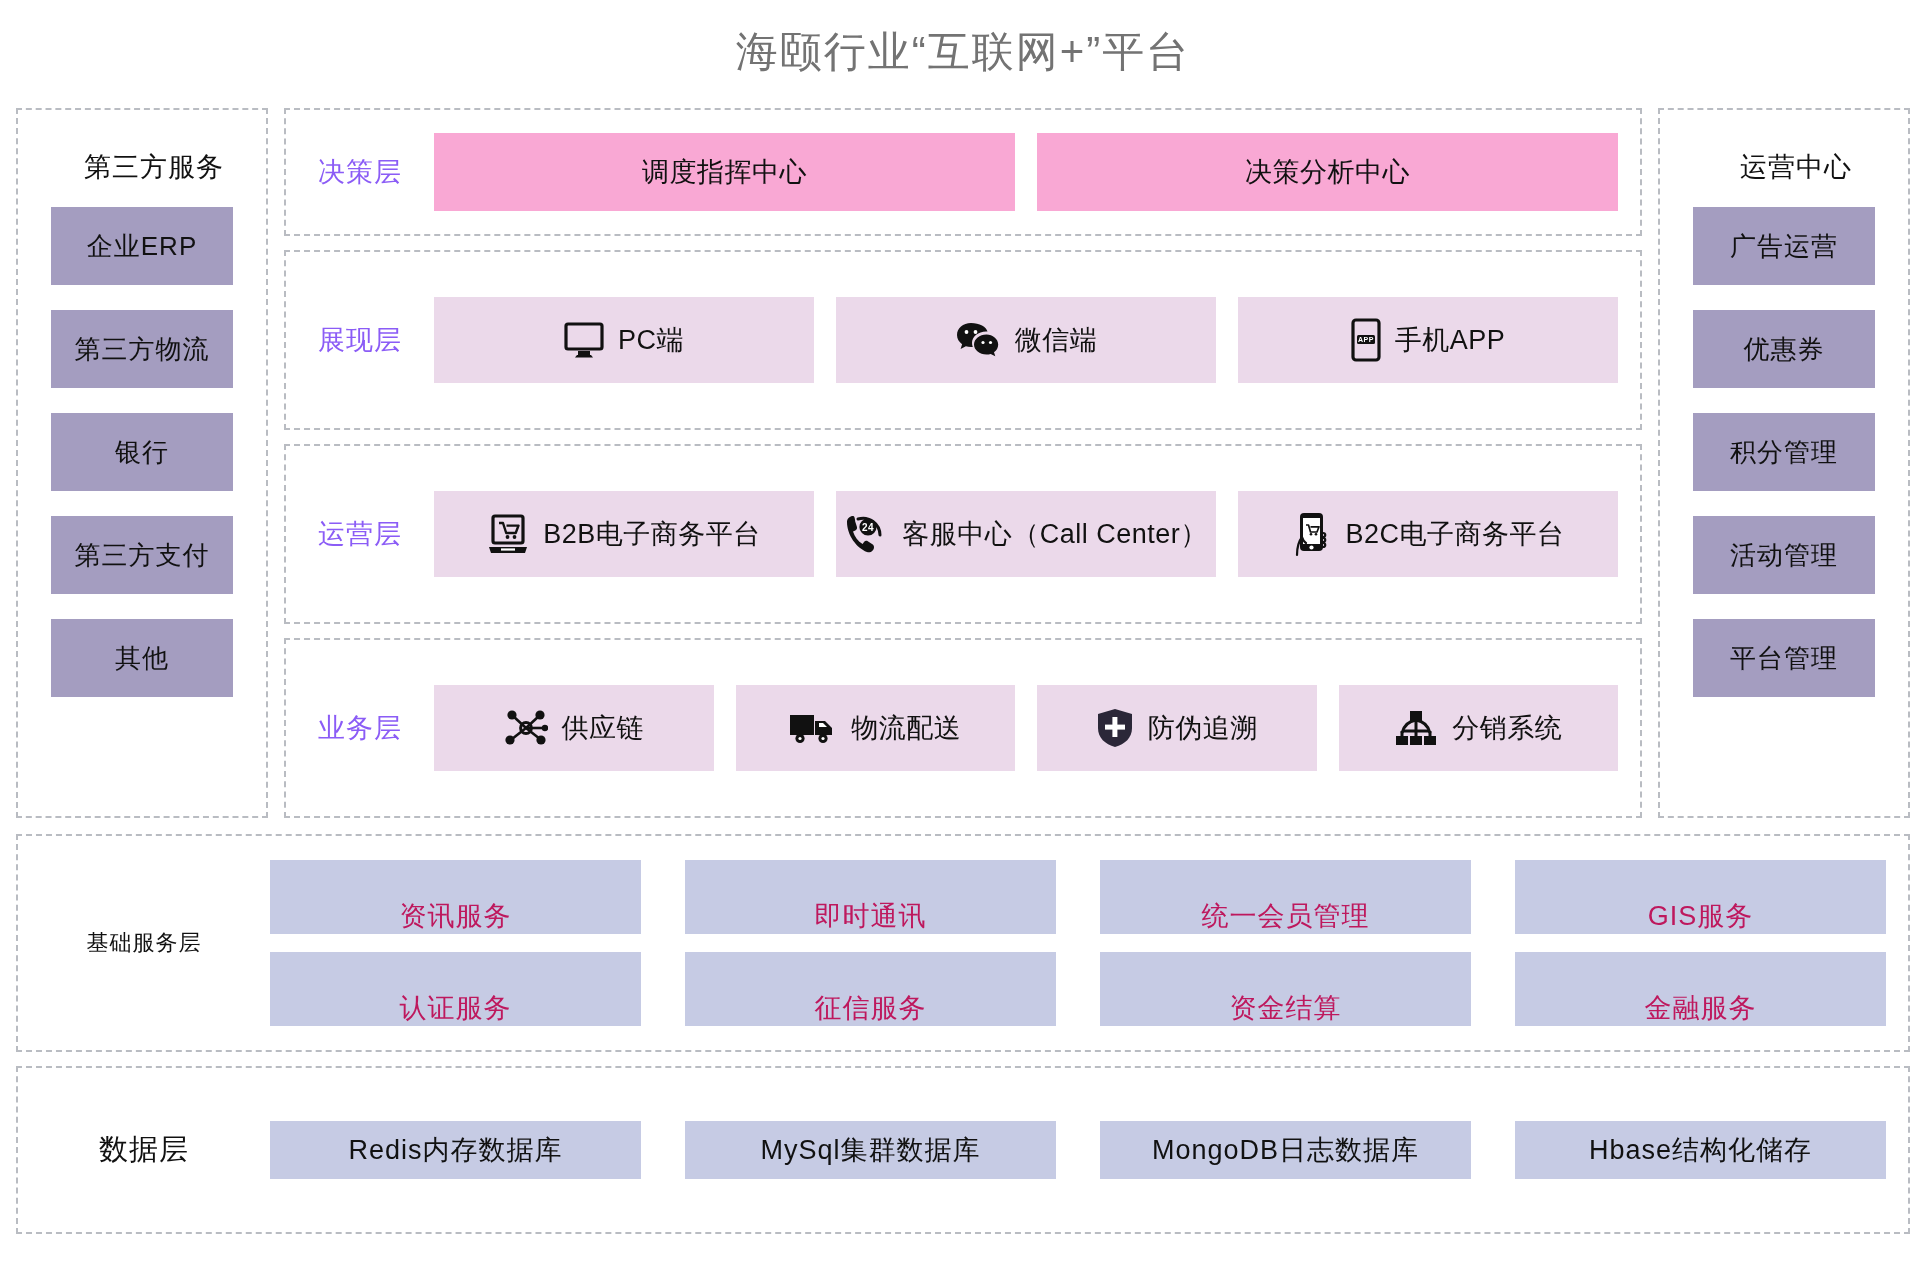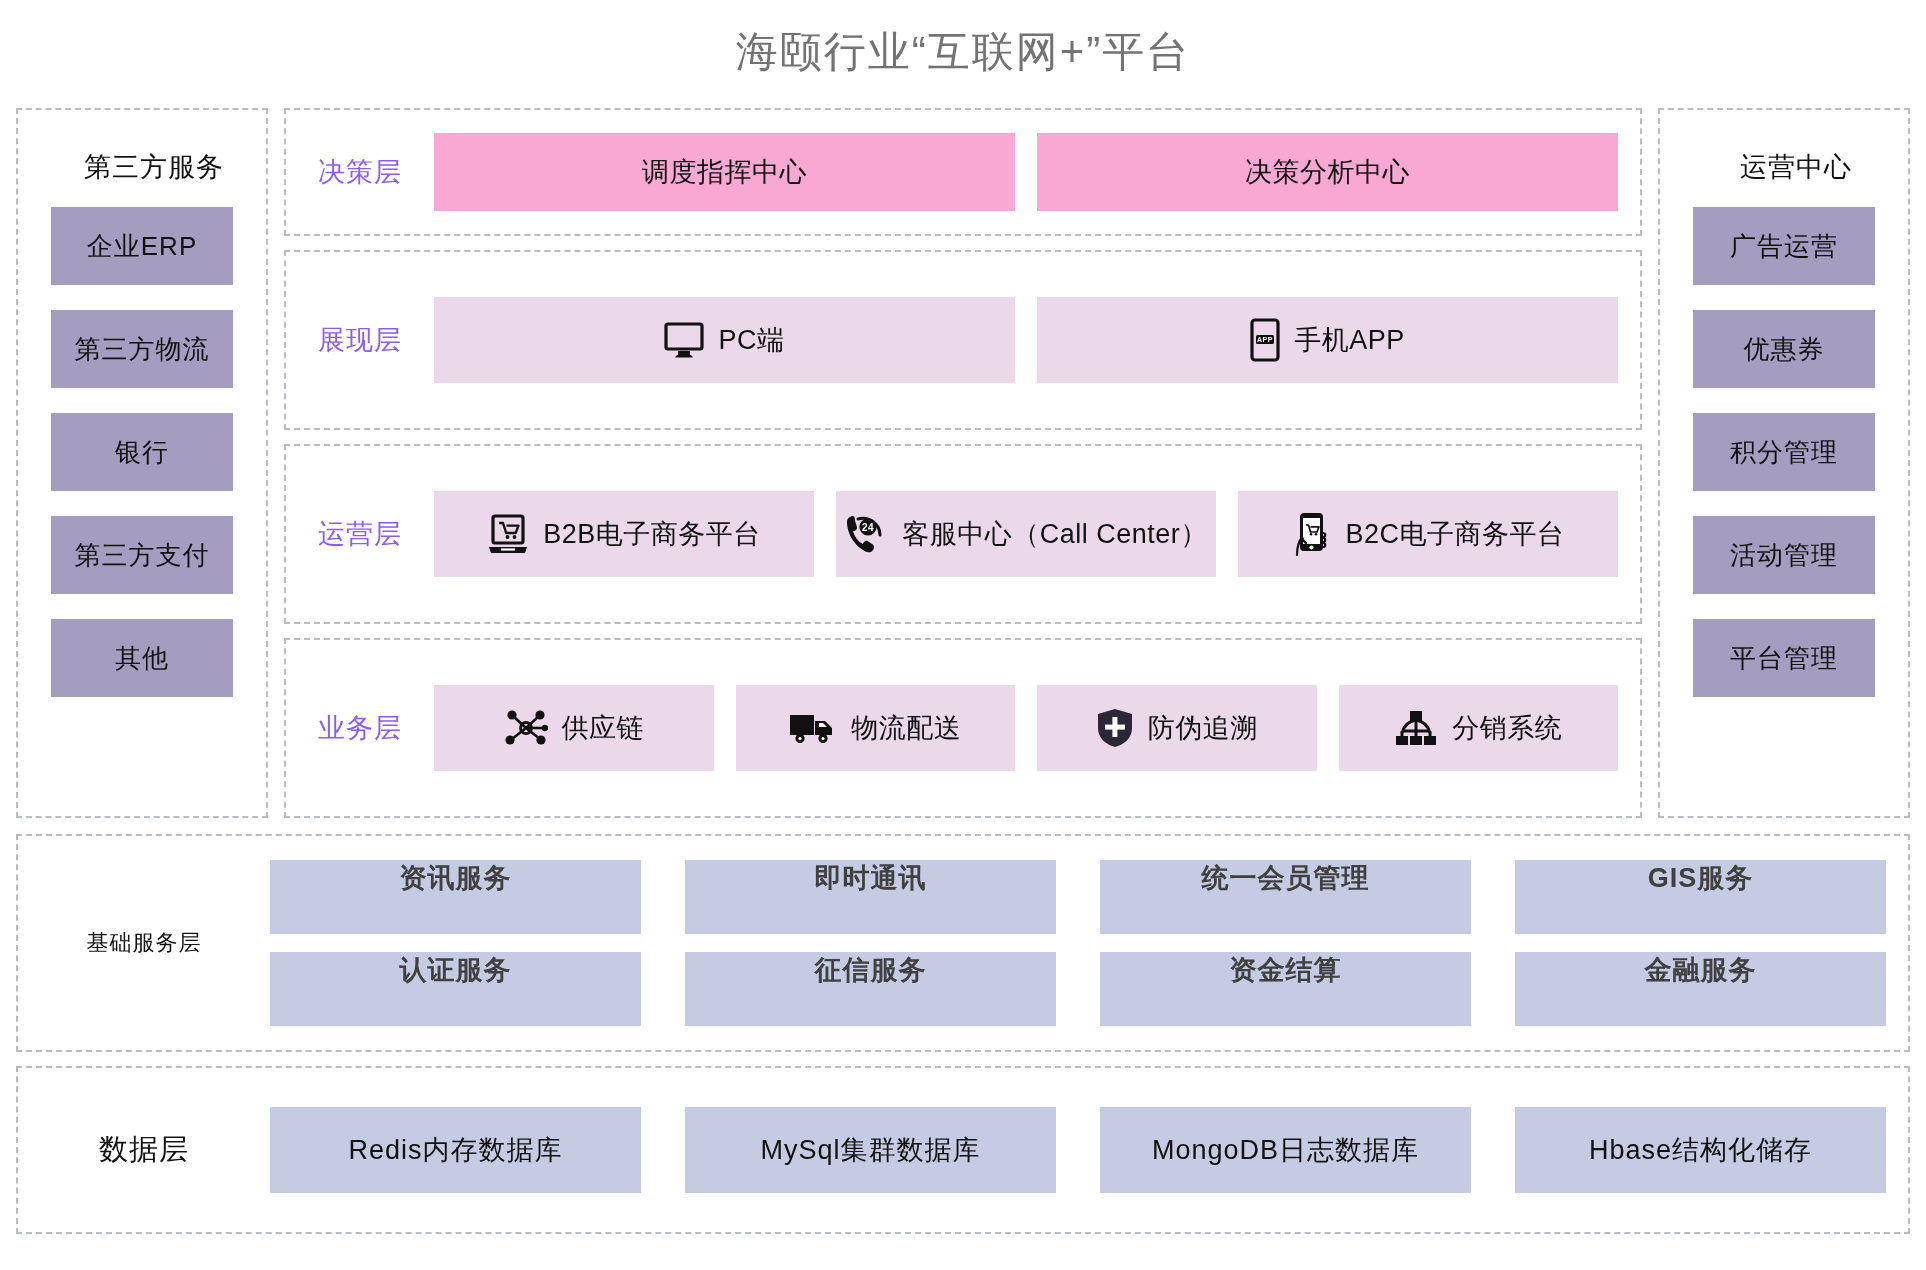--- a/index.html
+++ b/index.html
@@ -157,26 +157,25 @@
   .base-grid {
     flex: 1 1 auto;
     display: grid;
     grid-template-columns: repeat(4, 1fr);
     grid-auto-rows: 74px;
     gap: 18px 44px;
   }
   .base-cell {
     background: #c6cbe4;
     display: flex;
-    align-items: flex-start;
+    align-items: flex-end;
     justify-content: center;
     font-size: 27px;
     letter-spacing: 1px;
-    color: #404040;
-    font-weight: bold;
+    color: #be185d;
   }
 
   
   .data-row {
     margin-top: 14px;
     border: 2px dashed #b9bcc2;
     box-sizing: border-box;
     height: 168px;
     display: flex;
     align-items: center;
@@ -190,21 +189,21 @@
     color: #111;
   }
   .data-grid {
     flex: 1 1 auto;
     display: grid;
     grid-template-columns: repeat(4, 1fr);
     gap: 0 44px;
   }
   .data-cell {
     background: #c6cbe4;
-    height: 86px;
+    height: 58px;
     display: flex;
     align-items: center;
     justify-content: center;
     font-size: 27px;
     letter-spacing: 1px;
     color: #111;
   }
 </style>
 </head>
 <body>
@@ -256,20 +255,33 @@
             <span class="ico">
               <svg width="40" height="36" viewBox="0 0 40 36">
                 <rect x="2" y="2" width="36" height="25" rx="2" fill="none" stroke="#111" stroke-width="3.2"></rect>
                 <rect x="14" y="29" width="12" height="4" fill="#111"></rect>
                 <path d="M13 33 L27 33 L29 35.5 L11 35.5 Z" fill="#111"></path>
               </svg>
             </span>
             <span>PC端</span>
           </div>
 
+          <div class="tile tile-pink">
+            <span class="ico">
+              <svg width="46" height="38" viewBox="0 0 46 38">
+                <path d="M16 2C8 2 2 7.4 2 14c0 3.7 2 7 5.1 9.2L5.6 28l5.3-2.7c1.6.5 3.3.7 5.1.7 .6 0 1.2 0 1.8-.1-.5-1.2-.8-2.5-.8-3.9 0-6.5 6.4-11.5 14-11.5 .5 0 1 0 1.5.1C31.5 5.9 24.5 2 16 2z" fill="#111"></path>
+                <circle cx="11.5" cy="11" r="1.9" fill="#fff"></circle>
+                <circle cx="20.5" cy="11" r="1.9" fill="#fff"></circle>
+                <path d="M31.5 13.5c-7 0-12.5 4.5-12.5 10 0 5.6 5.5 10 12.5 10 1.5 0 2.9-.2 4.2-.6l4.6 2.4-1.3-4c2.6-1.9 4.2-4.6 4.2-7.8 0-5.5-5.6-10-11.7-10z" fill="#111"></path>
+                <circle cx="28" cy="21.5" r="1.6" fill="#fff"></circle>
+                <circle cx="35.5" cy="21.5" r="1.6" fill="#fff"></circle>
+              </svg>
+            </span>
+            <span>微信端</span>
+          </div>
 
           <div class="tile tile-pink">
             <span class="ico">
               <svg width="30" height="44" viewBox="0 0 30 44">
                 <rect x="2" y="2" width="26" height="40" rx="3" fill="none" stroke="#111" stroke-width="3.2"></rect>
                 <rect x="6" y="17" width="18" height="9" rx="1.5" fill="#111"></rect>
                 <text x="15" y="24.4" font-family="Liberation Sans, sans-serif" font-size="7" font-weight="bold" fill="#fff" text-anchor="middle">APP</text>
               </svg>
             </span>
             <span>手机APP</span>

